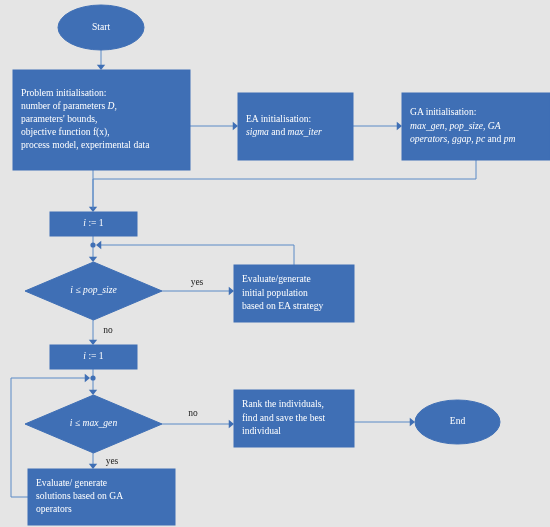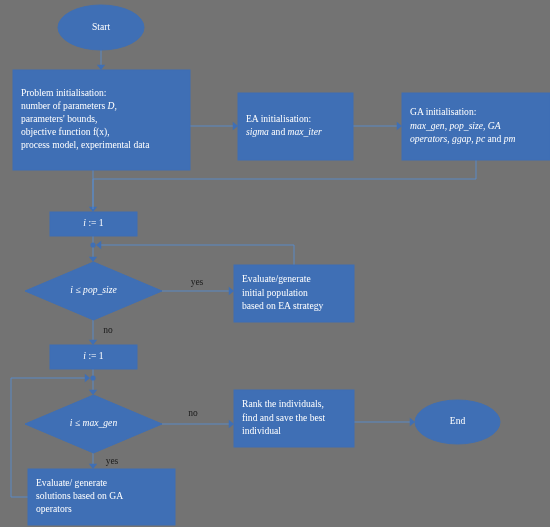--- a/index.html
+++ b/index.html
@@ -11,21 +11,21 @@
   body {
     width: 550px;
     height: 527px;
     overflow: hidden;
     font-family: "Liberation Serif", serif;
   }
   #flowchart-root {
     position: relative;
     width: 550px;
     height: 527px;
-    background: #737373;
+    background: #e5e5e5;
   }
   svg#flow-svg {
     display: block;
     width: 550px;
     height: 527px;
   }
   .node-shape {
     fill: #3F6FB5;
     stroke: #3F6FB5;
     stroke-width: 1;

